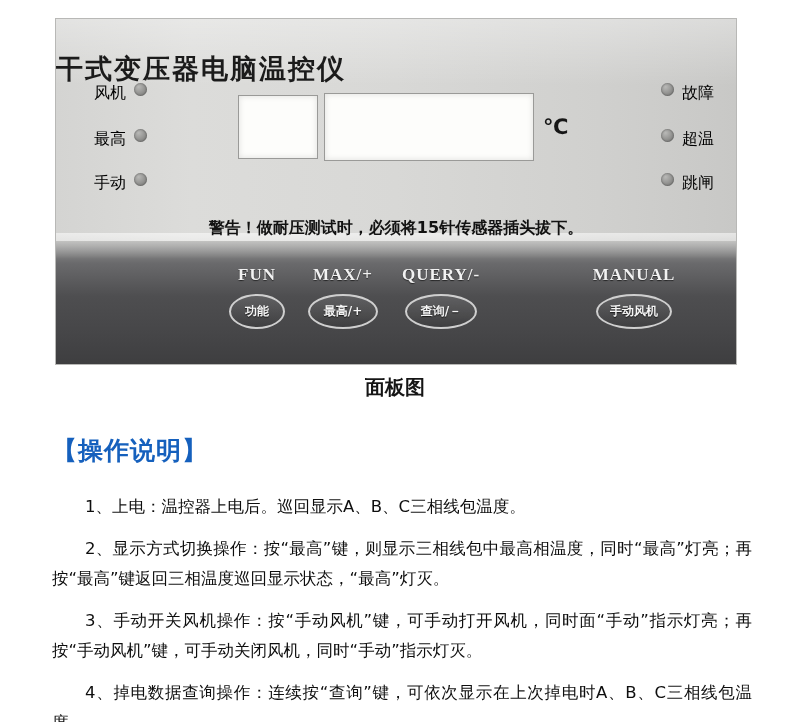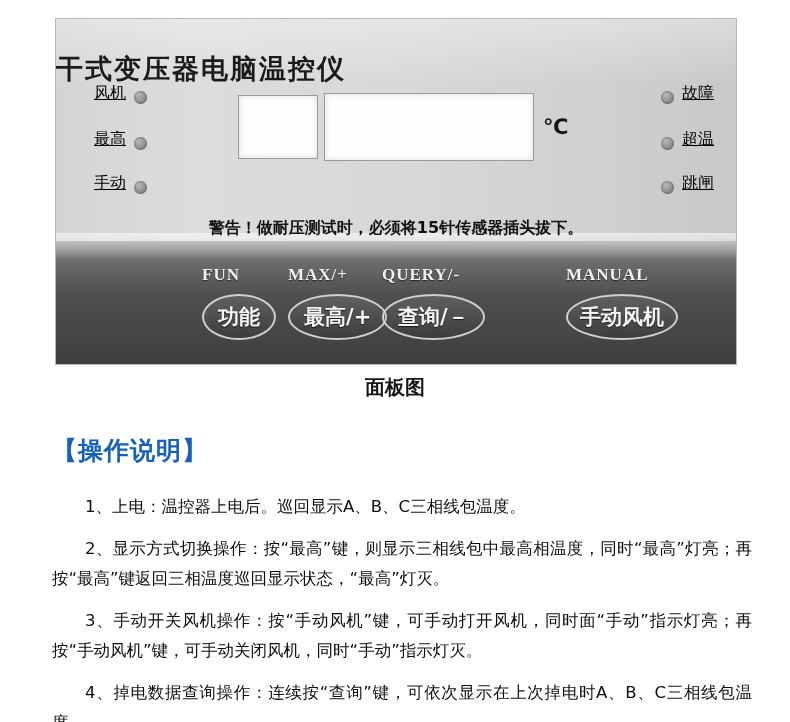--- a/index.html
+++ b/index.html
@@ -65,23 +65,22 @@
     font-weight: bold;
     font-size: 27px;
     letter-spacing: 2px;
     color: #1b1b1b;
   }
 
   
   .led-group {
     position: absolute;
     display: flex;
-    align-items: flex-end;
+    align-items: flex-start;
     gap: 8px;
-    text-decoration: underline;
   }
   .led-group.left { left: 38px; }
   .led-group.right { right: 22px; flex-direction: row; }
   .led-dot {
     width: 13px;
     height: 13px;
     border-radius: 50%;
     background: radial-gradient(circle at 35% 30%, #b9b9b7, #8e8e8c 60%, #6d6d6b 100%);
     box-shadow: inset 0 0 2px rgba(0,0,0,0.5);
   }
@@ -134,39 +133,39 @@
     font-weight: bold;
     font-size: 16px;
     color: #121212;
     letter-spacing: 0px;
     margin-top: 27px;
   }
 
   
   .btn-col {
     position: absolute;
-    text-align: left;
+    text-align: center;
   }
   .btn-top-label {
     font-family: "Liberation Serif", serif;
     font-size: 17px;
     font-weight: bold;
     color: #f2f2f2;
     letter-spacing: 1px;
     text-shadow: 0 1px 1px rgba(0,0,0,0.6);
     margin-bottom: 9px;
   }
   .btn-oval {
     display: inline-block;
     border: 2px solid #cfcfcf;
     border-radius: 50%/50%;
     padding: 7px 14px;
     font-family: "DejaVu Sans", sans-serif;
     font-weight: bold;
-    font-size: 21px;
+    font-size: 12px;
     color: #f5f5f5;
     background: linear-gradient(180deg, rgba(255,255,255,0.10), rgba(0,0,0,0.12));
     text-shadow: 0 1px 1px rgba(0,0,0,0.7);
     white-space: nowrap;
   }
   .btn-oval.wide { padding: 7px 12px; }
 
   .bc1 { left: 146px; top: 246px; width: 110px; }
   .bc2 { left: 232px; top: 246px; width: 110px; }
   .bc3 { left: 326px; top: 246px; width: 118px; }

